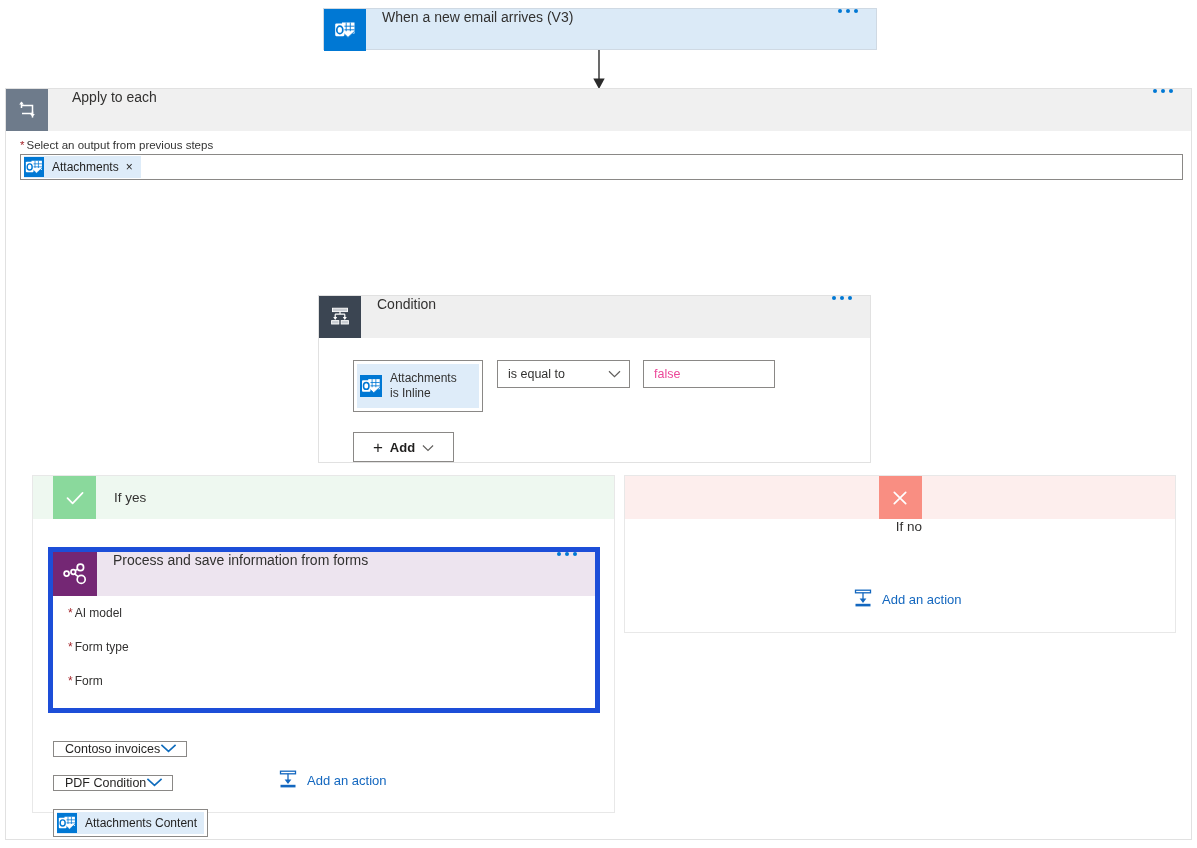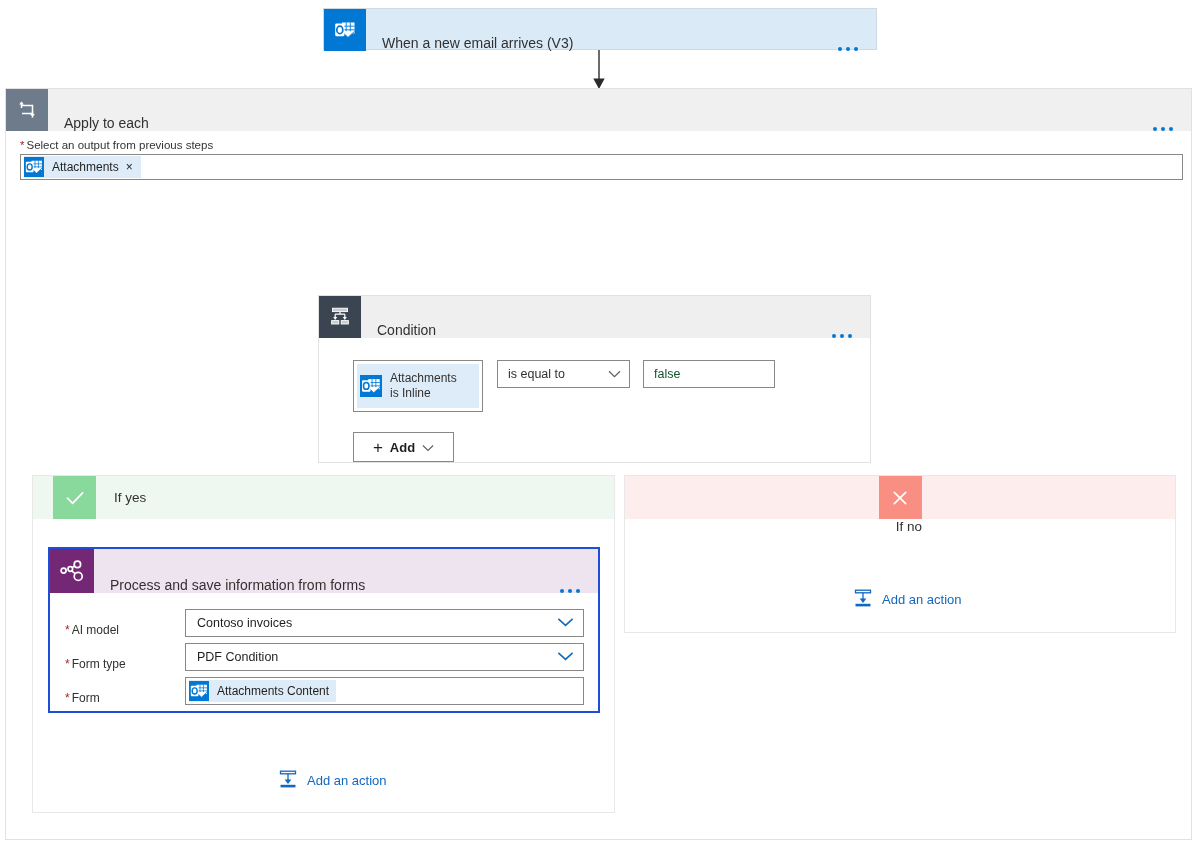--- a/index.html
+++ b/index.html
@@ -8,21 +8,21 @@
     width: 1197px; height: 848px;
     background: #ffffff;
     font-family: "Liberation Sans", sans-serif;
     font-size: 13px;
     color: #323130;
     overflow: hidden;
   }
   .canvas { position: relative; width: 1197px; height: 848px; background: #fff; }
 
   
-  .card-head { display: flex; align-items: flex-end; height: 42px; }
+  .card-head { display: flex; align-items: flex-start; height: 42px; }
   .icon-tile {
     width: 42px; height: 42px; flex: 0 0 42px;
     display: flex; align-items: center; justify-content: center;
   }
   .card-title { flex: 1 1 auto; padding-left: 16px; font-size: 14px; color: #323130; }
   .ellipsis { display: flex; gap: 4px; padding-right: 18px; align-items: center; }
   .ellipsis i { width: 4px; height: 4px; background: #0078d4; border-radius: 50%; display: block; }
 
   
   .trigger {
@@ -30,21 +30,21 @@
     background: #dbeaf7; border: 1px solid #cfd9e3;
   }
 
   .arrow-wrap { position: absolute; left: 592px; top: 50px; width: 14px; height: 40px; }
 
   
   .apply-container {
     position: absolute; left: 5px; top: 88px; width: 1187px; height: 752px;
     border: 1px solid #e1e1e1; background: #fff;
   }
-  .apply-head { background: #f0f0f0; height: 42px; }
+  .apply-head { background: #f0f0f0; height: 42px; gap: 8px; }
   .apply-head .icon-tile { background: #6e7b8b; }
   .apply-body { position: relative; padding: 0; }
 
   .field-label { font-size: 11.5px; color: #333; padding: 8px 0 3px 14px; }
   .req { color: #a4262c; margin-right: 2px; }
 
   .token-input {
     margin: 0 8px 0 14px; height: 26px; border: 1px solid #8a8886; background: #fff;
     display: flex; align-items: center; padding: 0 3px;
   }
@@ -81,21 +81,21 @@
   .chip2 .chip-lines { padding-left: 8px; line-height: 1.25; font-size: 12px; }
 
   .cond-select {
     margin-left: 14px; width: 133px; height: 28px; border: 1px solid #8a8886;
     background: #fff; display: flex; align-items: center; padding: 0 8px 0 10px;
     font-size: 12.5px; color: #323130; justify-content: space-between;
   }
   .cond-value {
     margin-left: 13px; width: 132px; height: 28px; border: 1px solid #8a8886;
     background: #fff; display: flex; align-items: center; padding: 0 10px;
-    font-size: 12.5px; color: #14532d;
+    font-size: 12.5px; color: #ec4899;
   }
   .add-btn {
     margin-top: 20px; width: 101px; height: 30px; border: 1px solid #8a8886;
     background: #fff; display: flex; align-items: center; justify-content: center;
     gap: 7px; font-size: 13px; font-weight: bold; color: #201f1e; cursor: pointer;
   }
   .plus { font-size: 17px; font-weight: 400; line-height: 1; }
 
   
   .branch-yes {
@@ -110,26 +110,26 @@
   .yes-head { background: #eef8f0; padding-left: 20px; }
   .no-head  { background: #fdeeed; flex-direction: column; }
   .branch-ico { width: 43px; height: 43px; flex: 0 0 43px; display: flex; align-items: center; justify-content: center; }
   .yes-ico { background: #8ad99c; }
   .no-ico  { background: #f98e82; }
   .branch-label { padding-left: 18px; font-size: 13.5px; color: #323130; }
 
   
   .aicard {
     position: absolute; left: 42px; top: 458px; width: 552px; height: 166px;
-    border: 2px solid #1d4ed8; background: #fff;
+    border: 5px solid #1d4ed8; background: #fff;
   }
   .aihead { background: #ede4ef; height: 44px; }
   .aihead .icon-tile { width: 44px; height: 44px; flex: 0 0 44px; background: #742774; }
   .ai-rows { padding: 10px 0 0 0; }
-  .ai-row { display: flex; align-items: flex-end; height: 34px; }
+  .ai-row { display: flex; align-items: flex-start; height: 34px; flex-direction: column; }
   .ai-lbl { width: 135px; flex: 0 0 135px; padding-left: 15px; font-size: 12px; color: #323130; }
   .ai-ctl {
     flex: 1 1 auto; margin-right: 14px; height: 28px; border: 1px solid #8a8886;
     background: #fff; display: flex; align-items: center; justify-content: space-between;
     padding: 0 9px 0 11px; font-size: 12.5px; color: #201f1e;
   }
   .ai-ctl.token { padding: 2px 3px; }
 
   
   .add-action { display: inline-flex; align-items: center; gap: 9px; cursor: pointer; }

